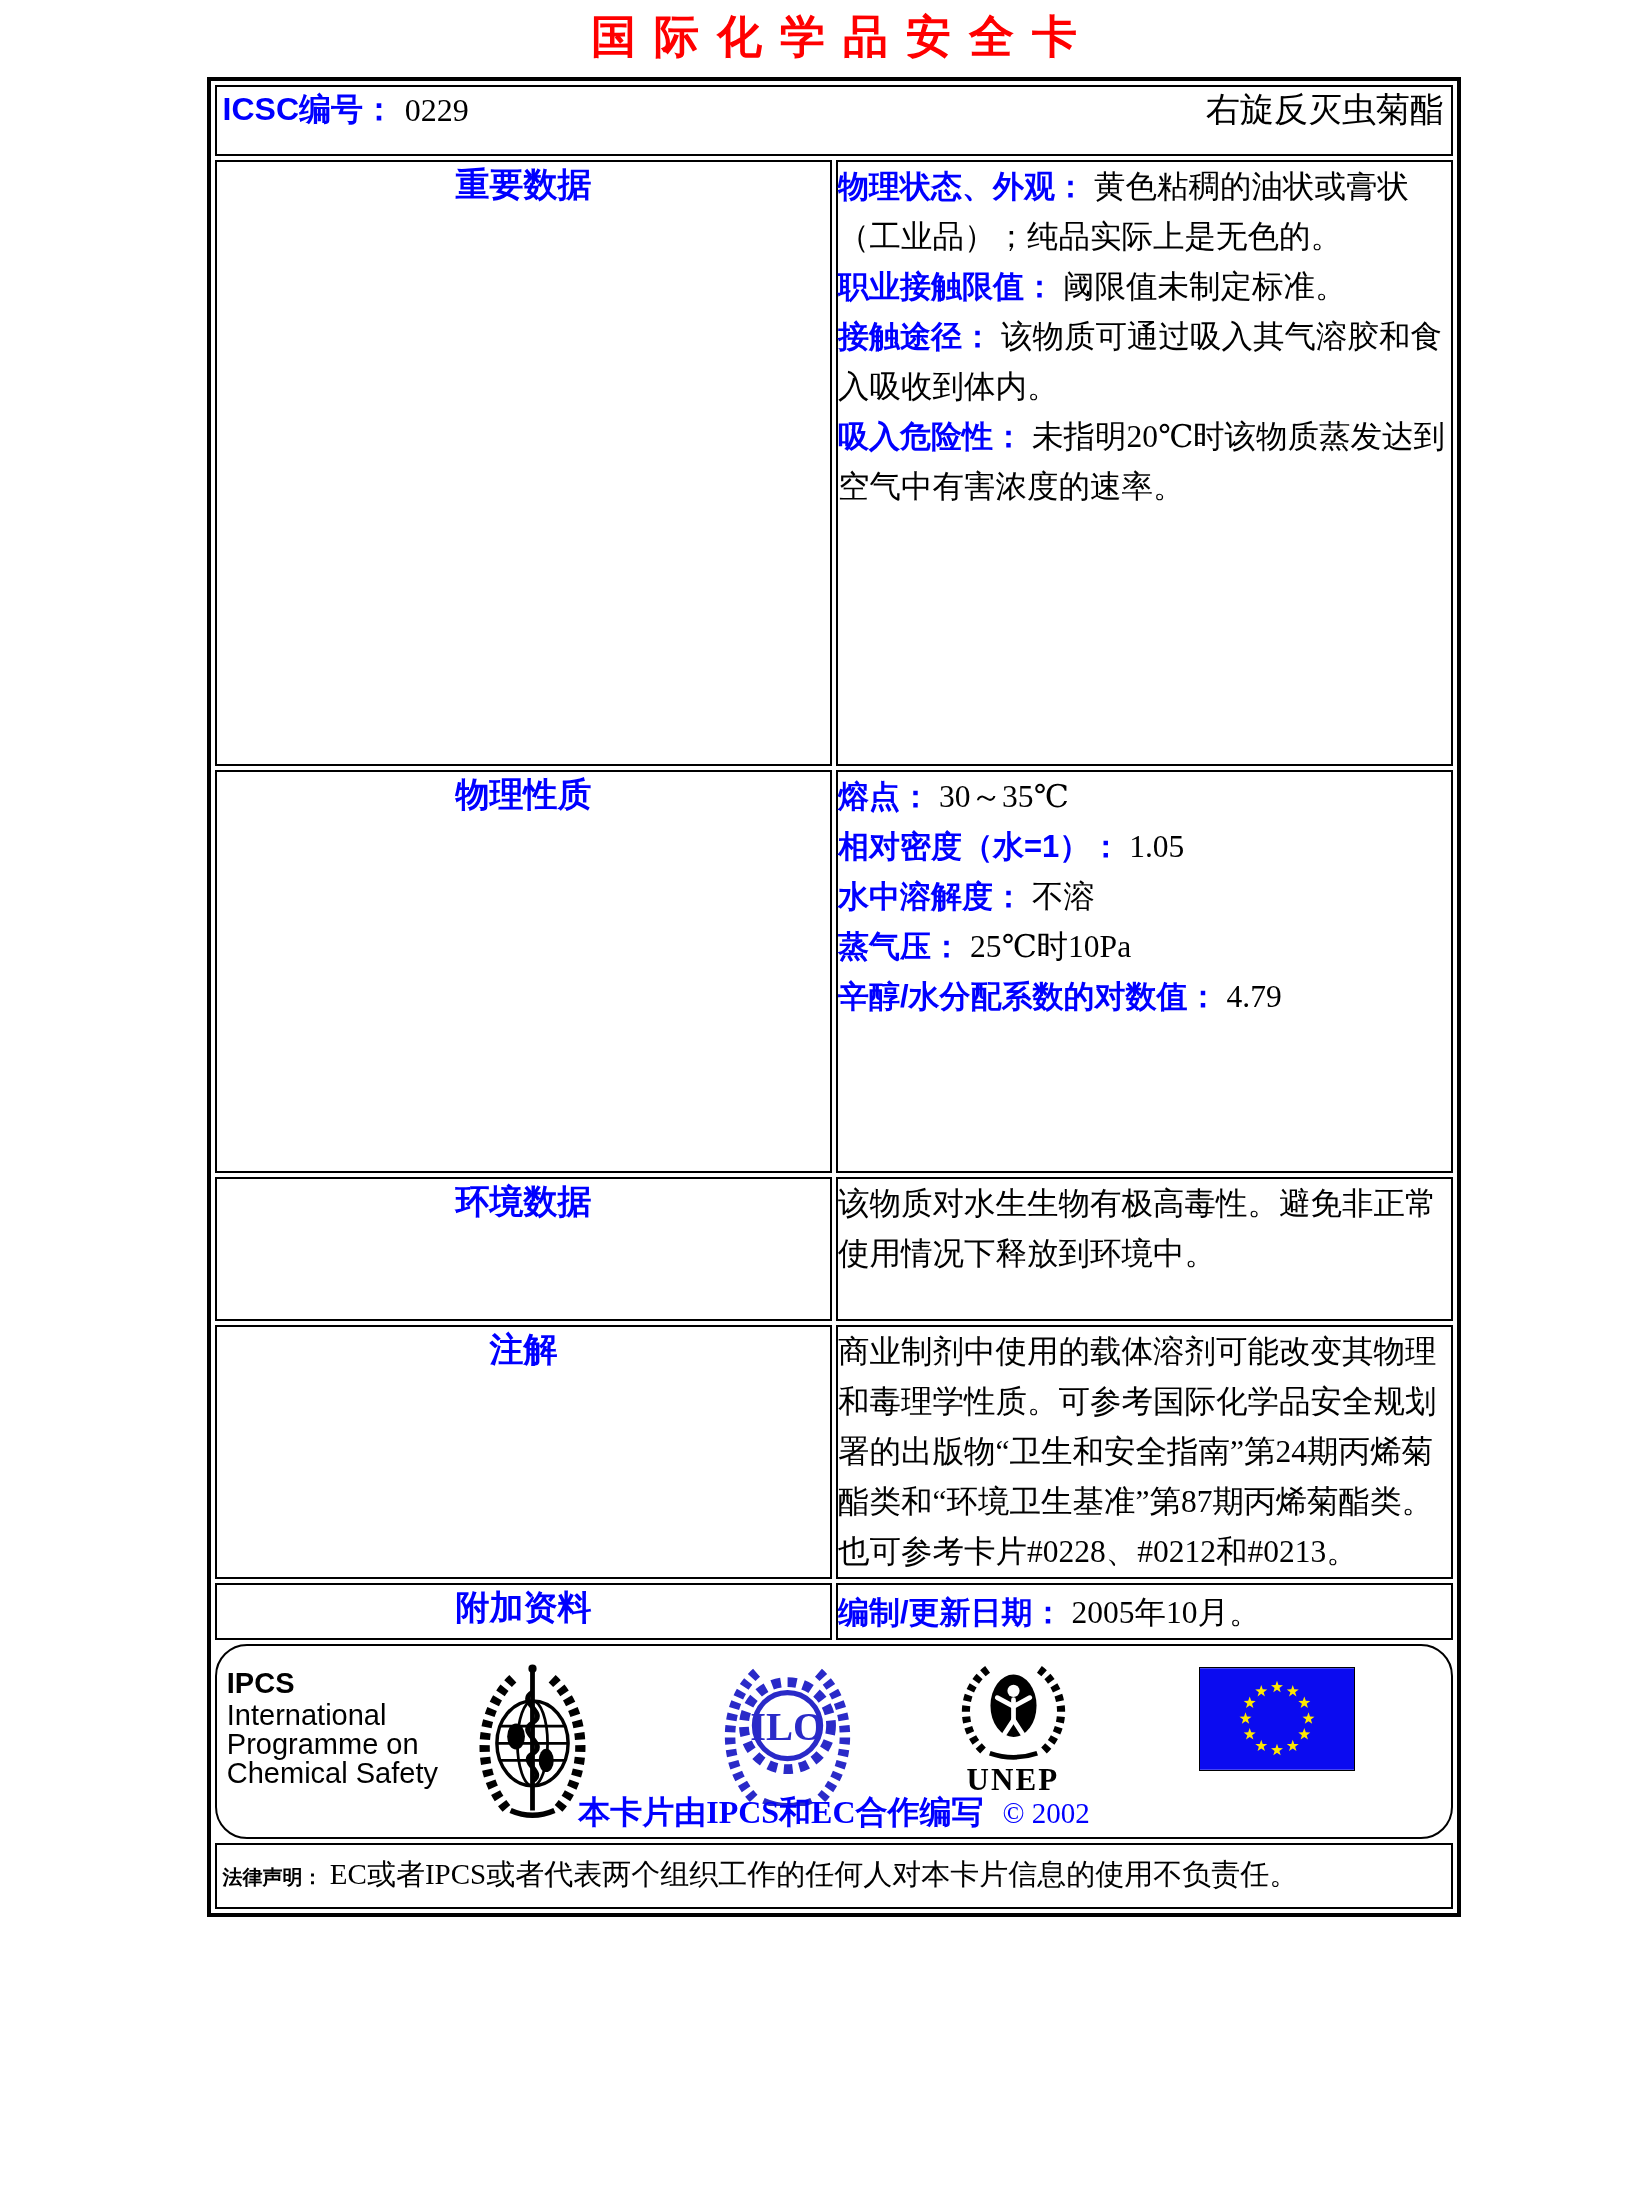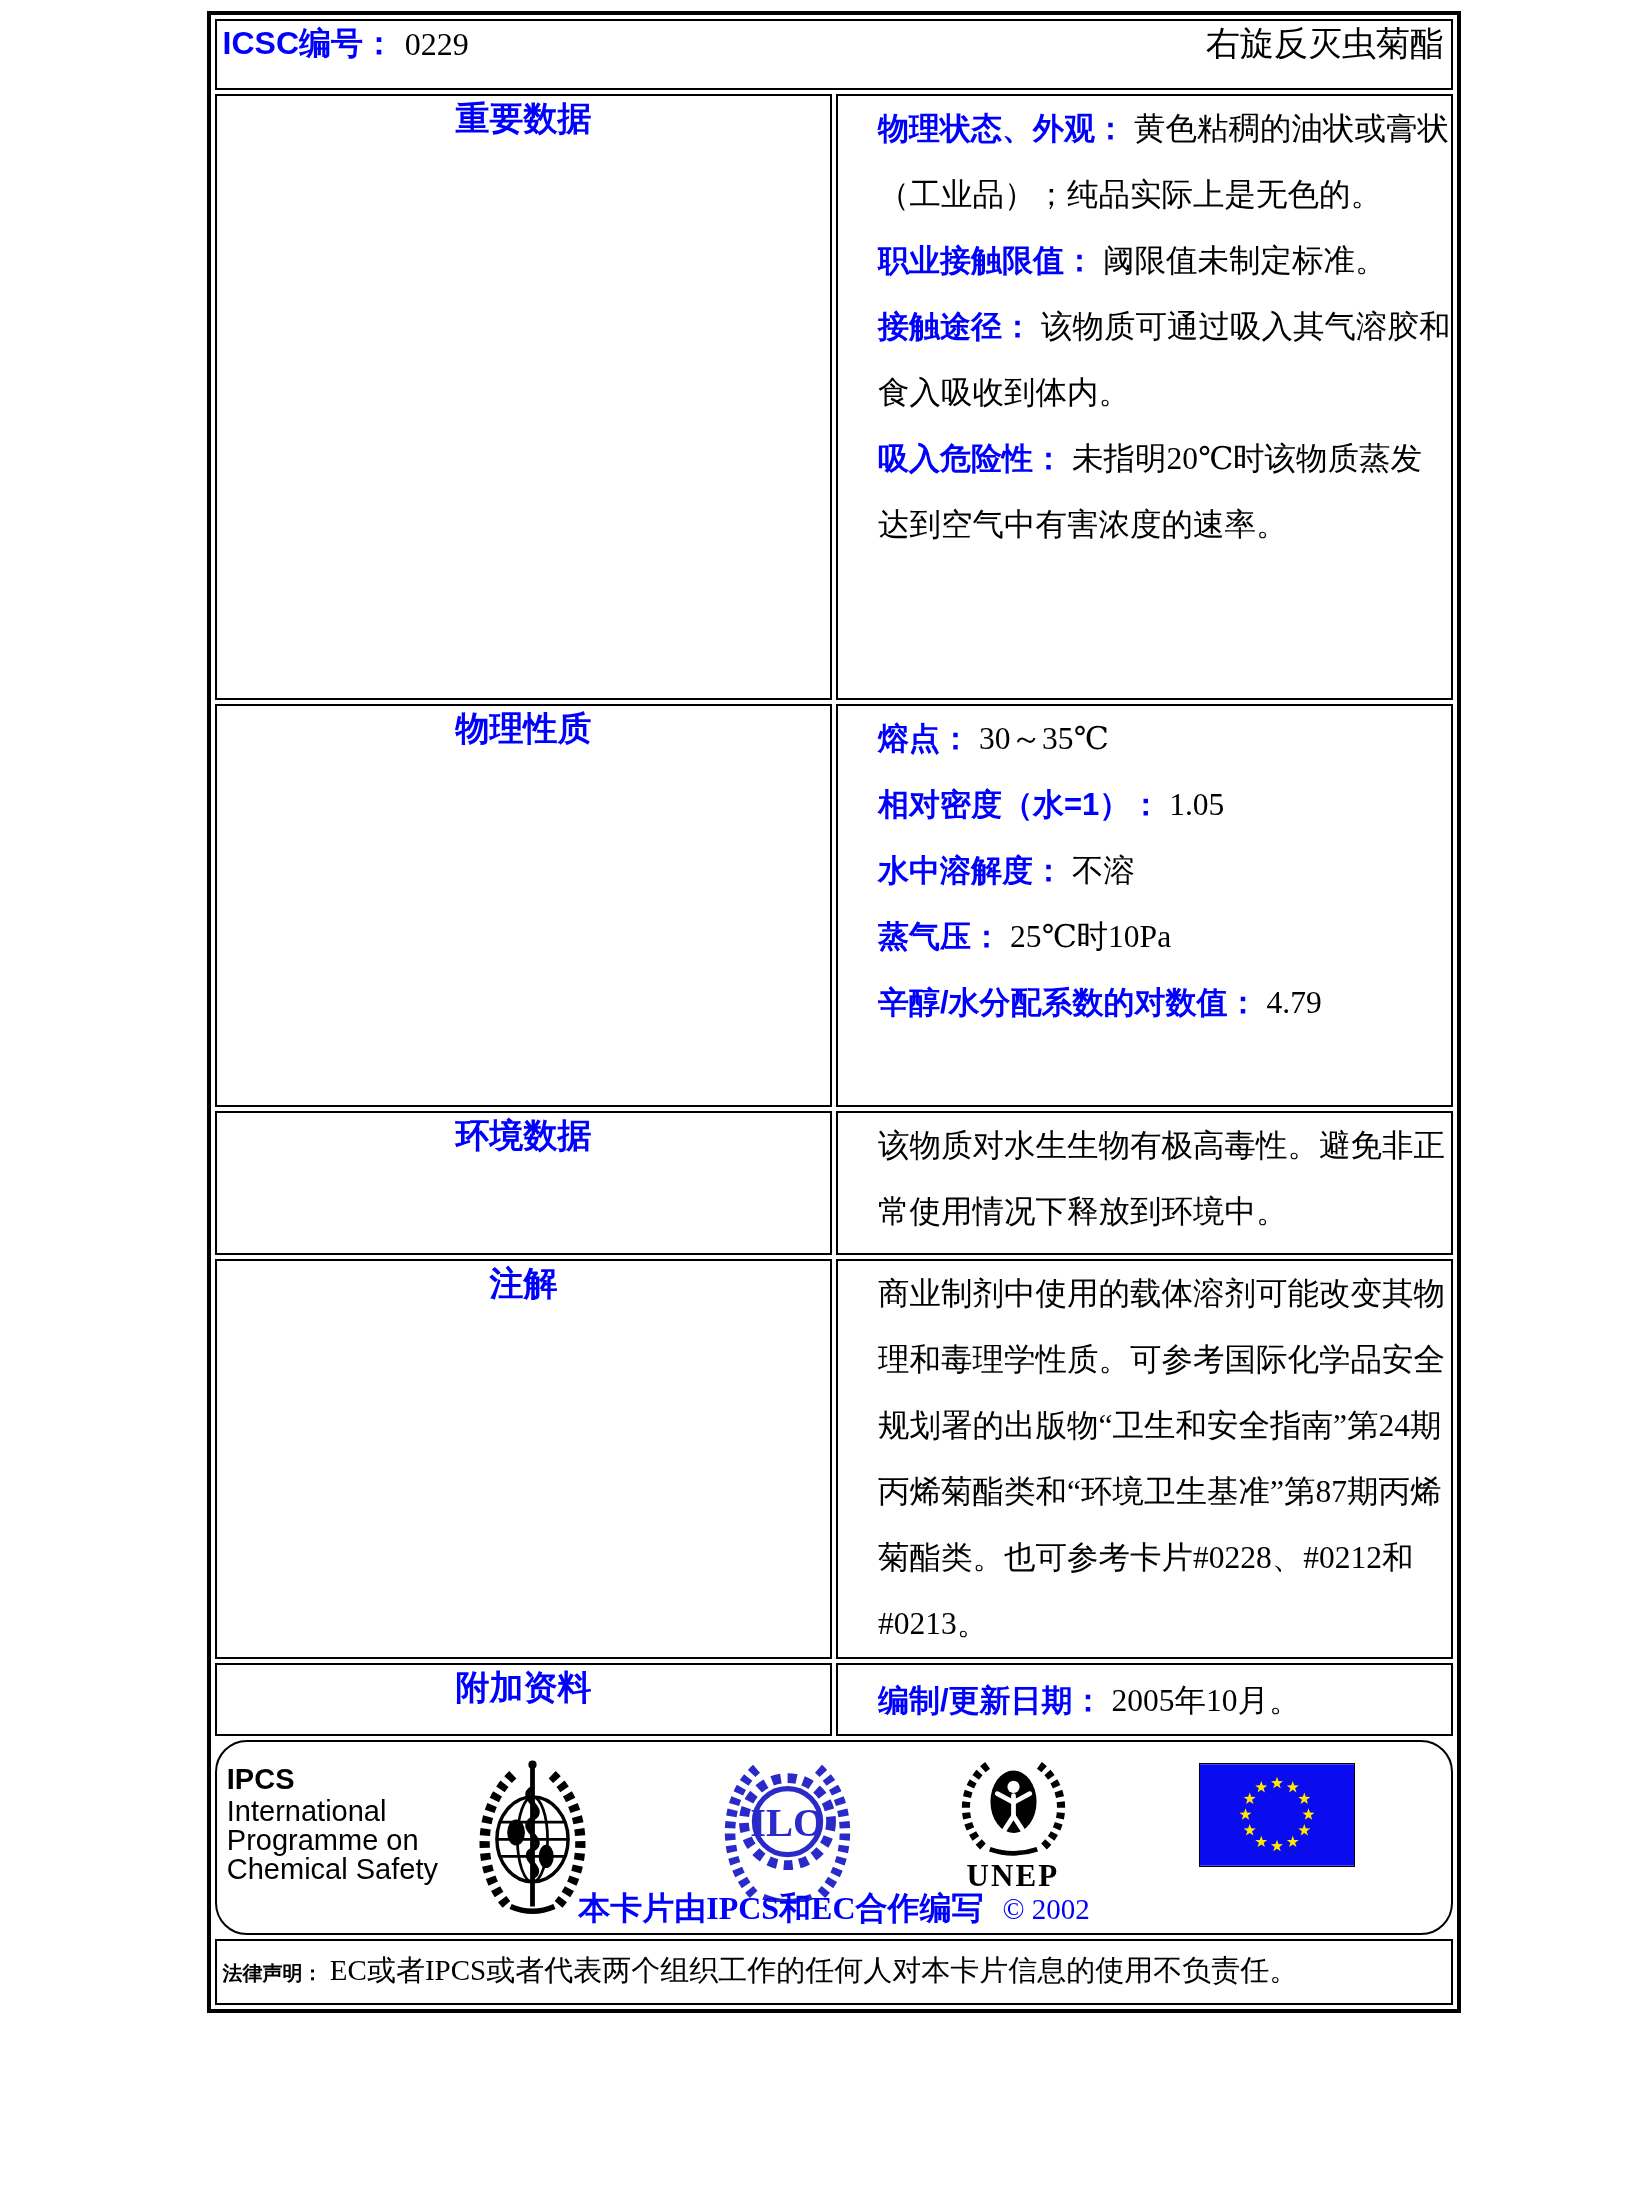--- a/index.html
+++ b/index.html
@@ -64,21 +64,21 @@
     padding:0 7px 0 5.6px;
   }
   .hdr .lbl{
     font-family:"Liberation Sans","DejaVu Sans",sans-serif;
     font-weight:bold;color:#0000ff;font-size:32px;
   }
   .hdr .num{font-size:32px;color:#000;margin-left:9.8px;}
   .hdr .left{display:flex;align-items:center;}
   .hdr .name{font-size:34px;color:#000;}
 
-  .line{line-height:66px;font-size:31.5px;color:#000;padding-left:40px;}
+  .line{line-height:50px;font-size:31.5px;color:#000;}
   .k{
     font-family:"Liberation Sans","DejaVu Sans",sans-serif;
     font-weight:bold;color:#0000ff;font-size:31px;
   }
   .v{font-family:"Liberation Serif","DejaVu Serif",serif;font-size:31.5px;color:#000;}
 
   
   td.footercell{position:relative;vertical-align:top;}
   .ipcs-block{
     position:absolute;left:9.8px;top:19.6px;
@@ -109,20 +109,21 @@
   .legal .k2{
     font-family:"Liberation Sans","DejaVu Sans",sans-serif;
     font-weight:bold;color:#000;font-size:20px;
   }
 </style>
 </head>
 <body>
 
 <div class="page">
 
+  <div class="title">国际化学品安全卡</div>
 
   <table class="card">
 
     <tbody>
         <tr class="r-header">
       <td colspan="2">
         <div class="hdr">
           <span class="left">
             <span class="lbl">ICSC编号：</span>
             <span class="num">0229</span>

